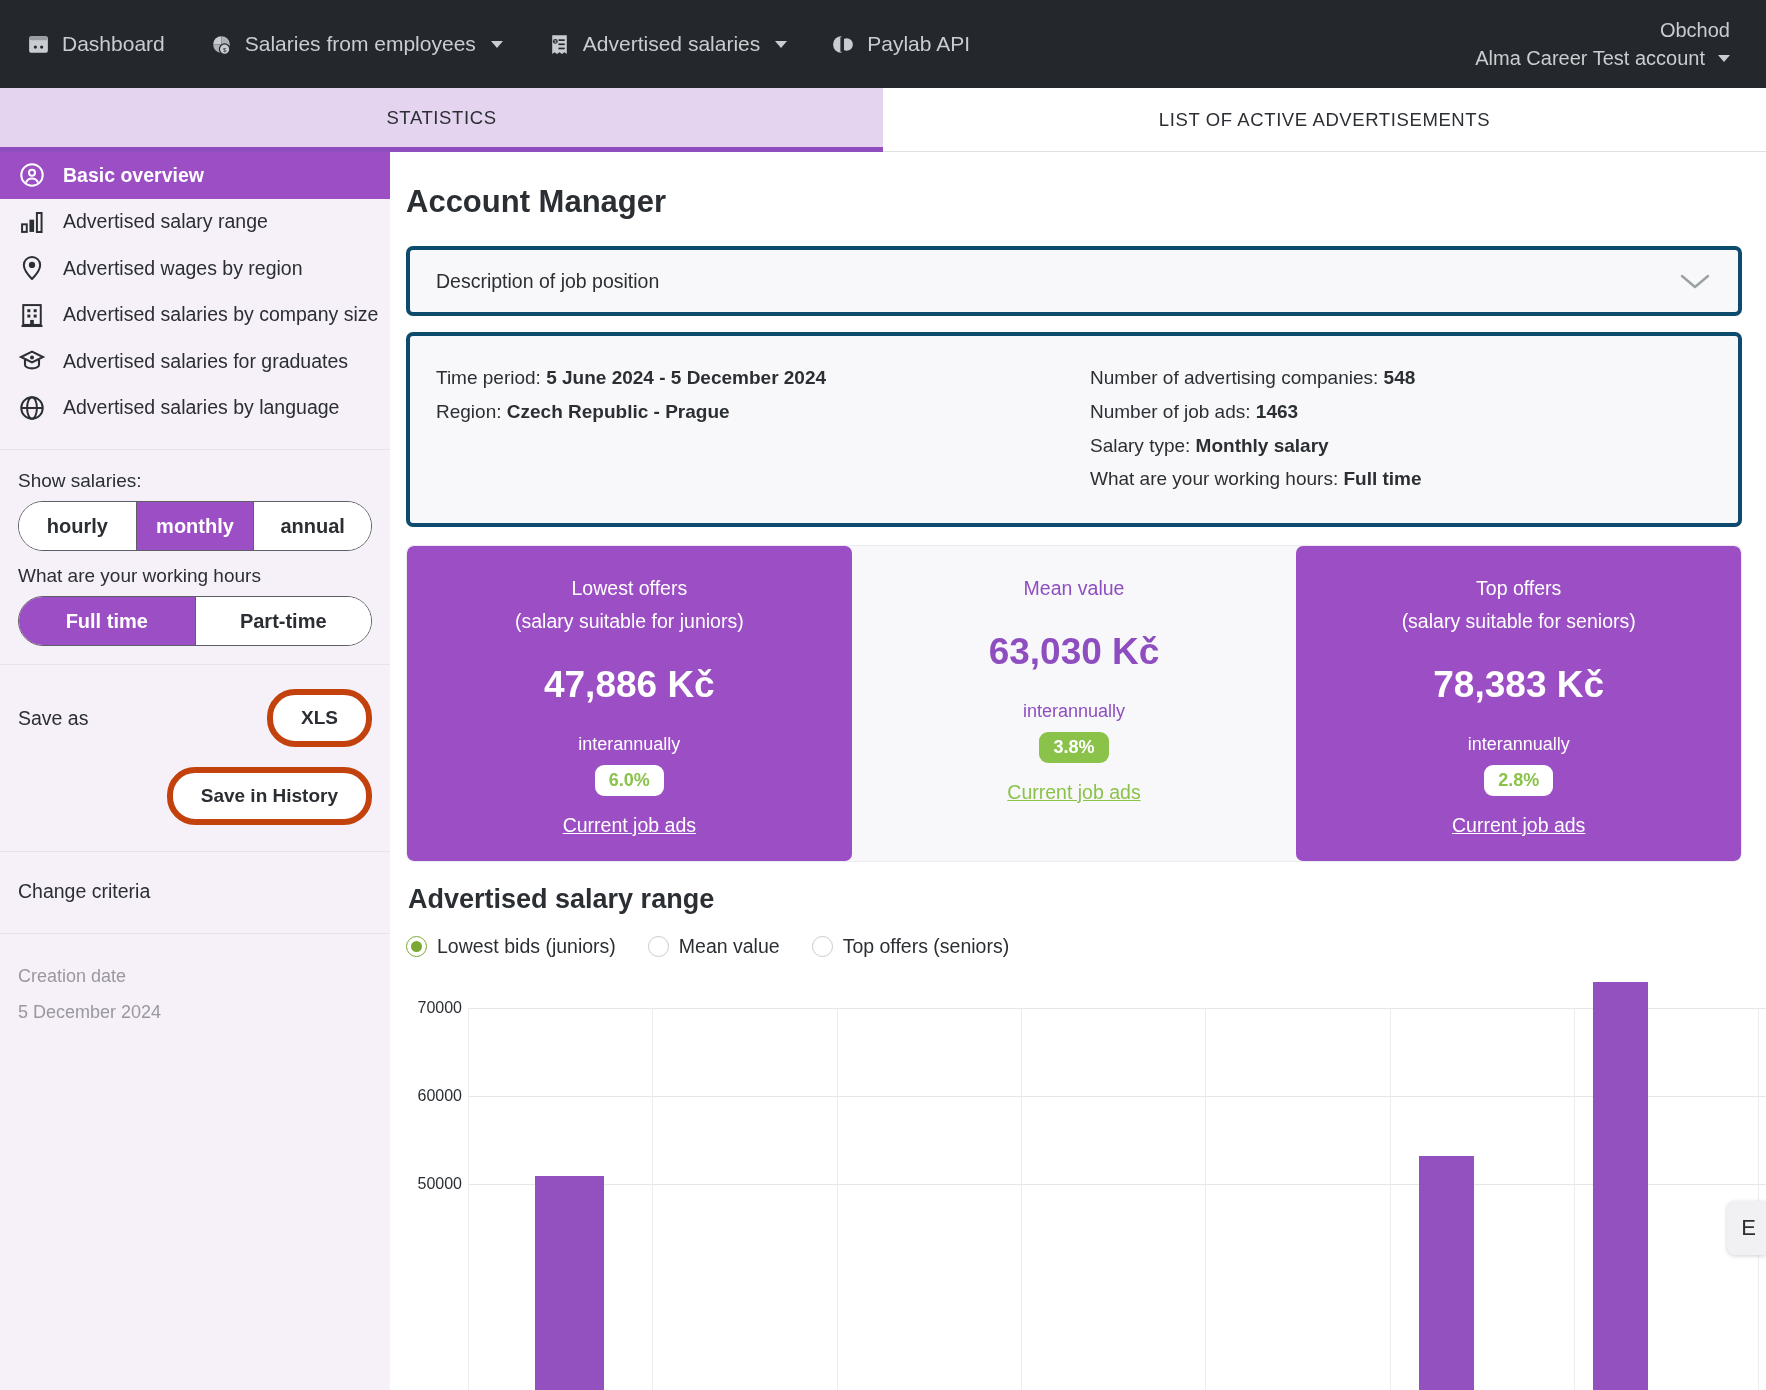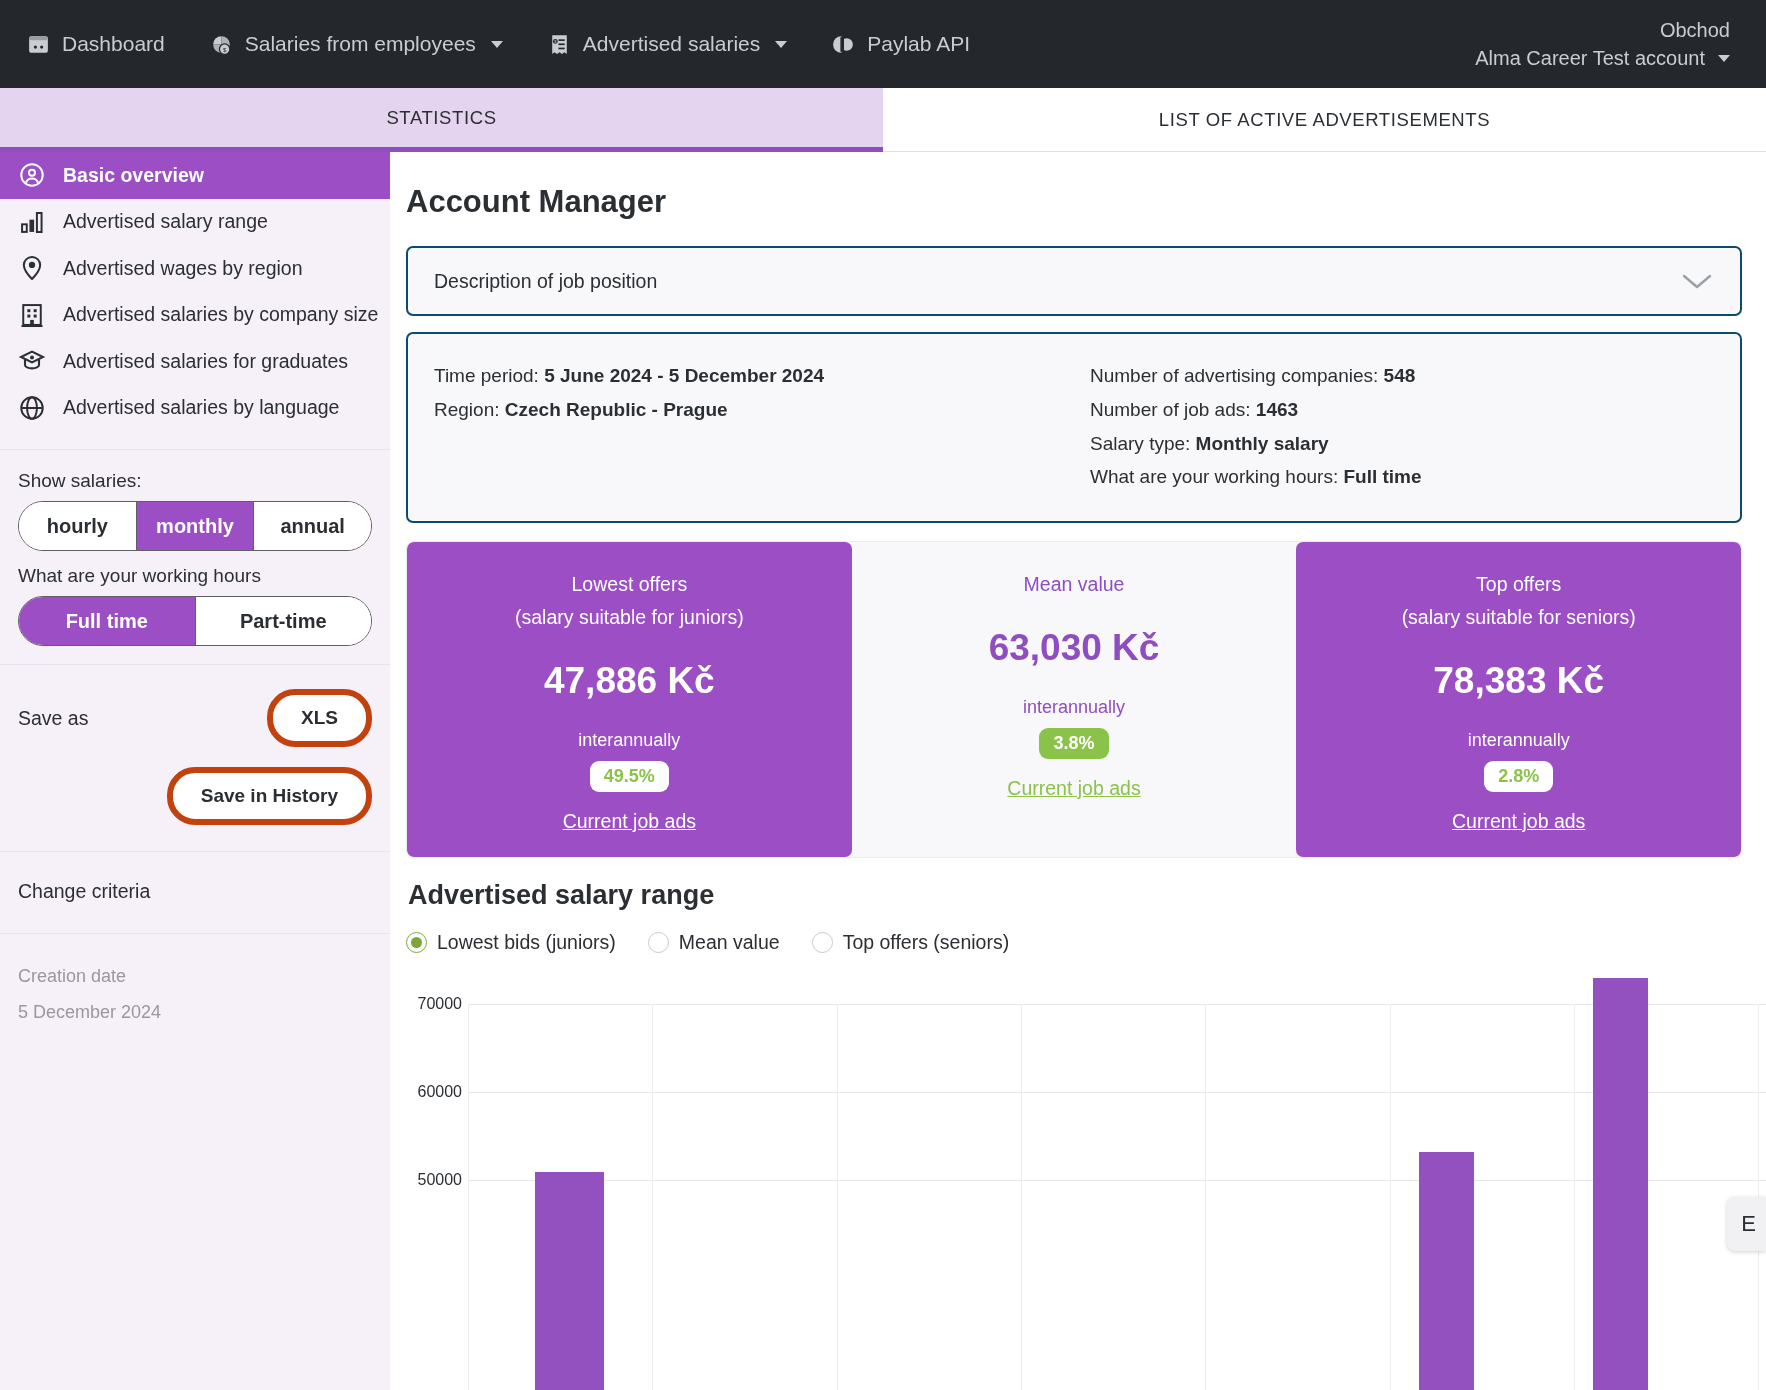--- a/index.html
+++ b/index.html
@@ -151,21 +151,21 @@
     overflow: hidden;
     position: relative;
   }
   .page-title {
     font-size: 31px; font-weight: 700; color: #2b2f33;
     margin: 10px 0 26px 0;
   }
 
   .panel {
     background: #f8f8fa;
-    border: 2px solid #0c4a6e;
+    border: 4px solid #0c4a6e;
     border-radius: 7px;
   }
   .desc-panel {
     height: 70px;
     display: flex; align-items: center; justify-content: space-between;
     padding: 0 26px;
     font-size: 19.5px; color: #2b2f33;
     cursor: pointer;
     margin-bottom: 16px;
   }
@@ -470,21 +470,21 @@
 
     <div class="cards-panel">
 
       <div class="card filled">
         <div class="card-head">
           <span>Lowest offers</span>
           <span class="sub">(salary suitable for juniors)</span>
         </div>
         <div class="card-amount">47,886 Kč</div>
         <div class="card-inter">interannually</div>
-        <div class="badge">49.5%</div>
+        <div class="badge">6.0%</div>
         <a class="card-link">Current job ads</a>
       </div>
 
       <div class="card plain">
         <div class="card-head">
           <span>Mean value</span>
           <span class="sub"></span>
         </div>
         <div class="card-amount">63,030 Kč</div>
         <div class="card-inter">interannually</div>

